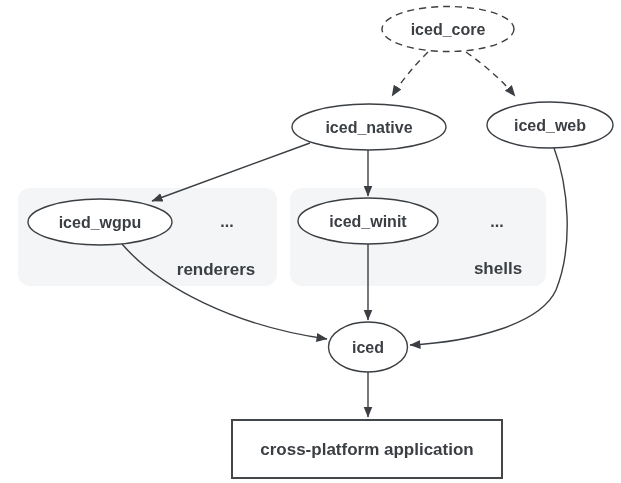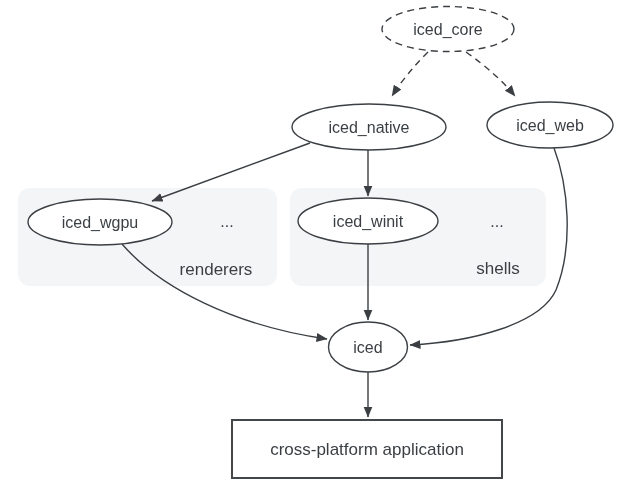--- a/index.html
+++ b/index.html
@@ -6,20 +6,21 @@
     margin: 0;
     padding: 0;
     background: #ffffff;
   }
   .stage {
     position: relative;
     width: 621px;
     height: 483px;
     background: #ffffff;
     overflow: hidden;
+    font-weight: bold;
   }
   svg text {
     font-family: "Liberation Sans", sans-serif;
     fill: #3b3f43;
   }
   .group-box {
     fill: #f4f5f7;
     stroke: none;
   }
   .node {

